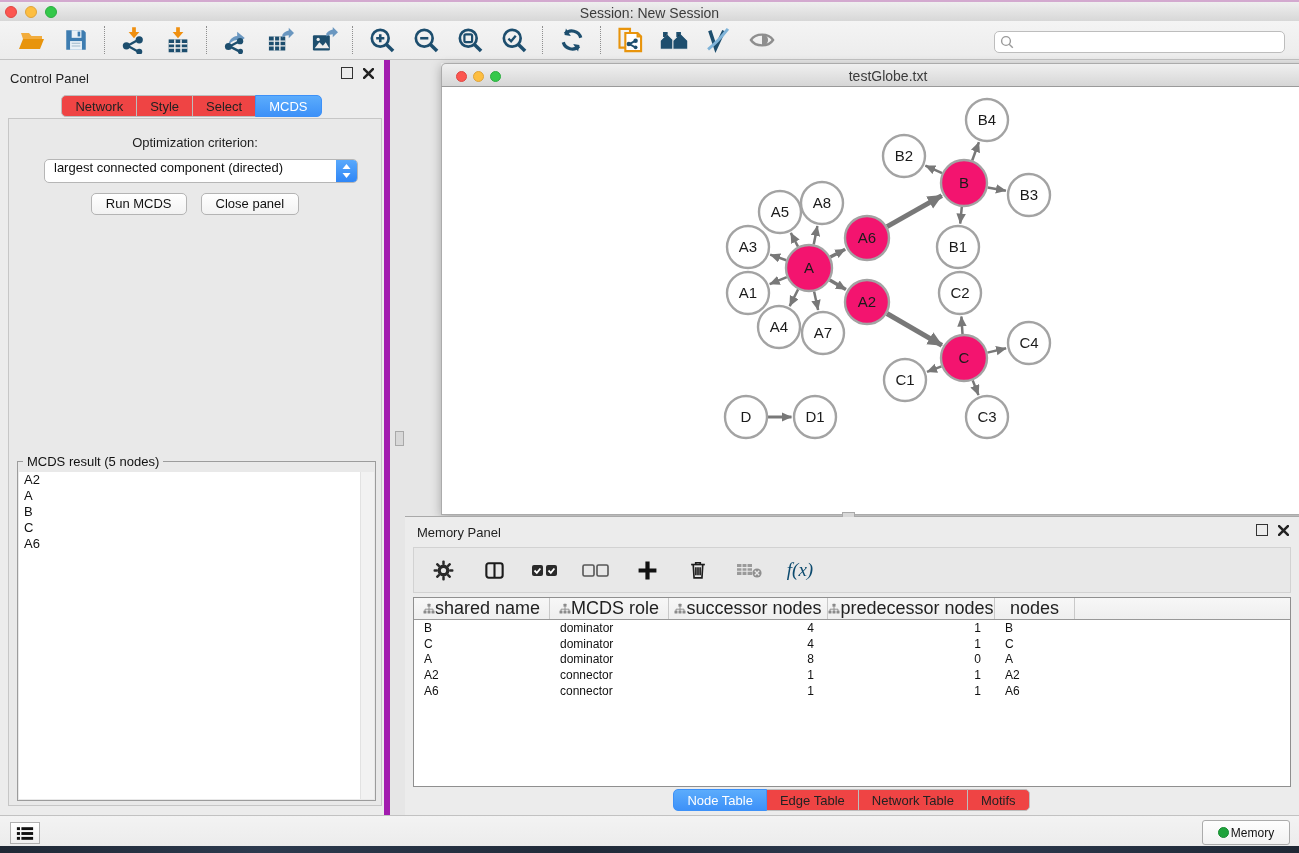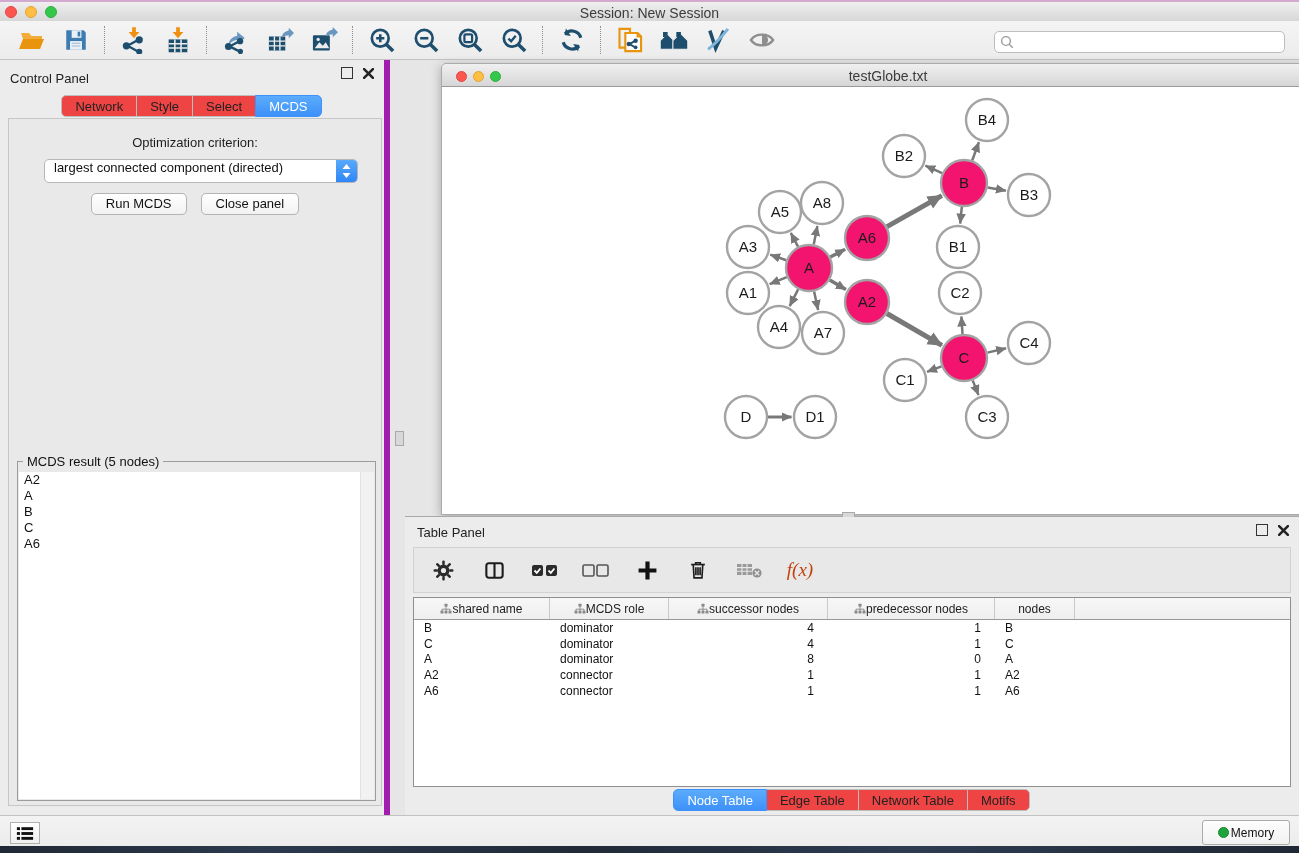--- a/index.html
+++ b/index.html
@@ -78,26 +78,26 @@
   #vdiv-handle{left:395px;top:431px;width:9px;height:15px;}
   #hdiv-line{left:405px;top:515.5px;width:894px;height:1px;background:#a9a9a9;}
   #hdiv-handle{left:842px;top:512px;width:13px;height:8px;}
 
   
   #table-panel{left:405px;top:517px;width:894px;height:298px;background:#ECECEC;}
   #tp-title{position:absolute;left:12px;top:8px;}
   #tp-toolbar{position:absolute;left:8px;top:30px;width:878px;height:46px;background:#E8E8E8;
     border:1px solid #d2d2d2;box-sizing:border-box;display:flex;align-items:center;gap:21px;padding-left:14px;}
   .tp-btn{display:flex;align-items:center;justify-content:center;width:30px;height:32px;}
-  .fx{font-family:"Liberation Serif",serif;font-style:italic;font-size:19px;color:#c2410c;text-align:center;}
+  .fx{font-family:"Liberation Serif",serif;font-style:italic;font-size:19px;color:#0c4a6e;text-align:center;}
   #tp-table{position:absolute;left:8px;top:80px;width:878px;height:190px;background:#fff;
     border:1px solid #8f8f8f;box-sizing:border-box;overflow:hidden;}
   #thead{display:flex;height:22px;background:linear-gradient(#F7F7F7,#EFEFEF);border-bottom:1px solid #999;box-sizing:border-box;}
   .th{display:flex;align-items:center;justify-content:center;gap:0;border-right:1px solid #c9c9c9;
-    font-size:12px;color:#222;box-sizing:border-box;height:100%;}
+    font-size:18px;color:#222;box-sizing:border-box;height:100%;}
   .th.fill{flex:1;border-right:none;}
   .tr{display:flex;height:15.8px;align-items:center;}
   .td{font-size:12px;color:#111;box-sizing:border-box;white-space:nowrap;}
   .td.left{padding-left:10px;text-align:left;}
   .td.right{padding-right:14px;text-align:right;}
   #tp-tabs{position:absolute;left:0;top:272px;width:100%;display:flex;justify-content:center;}
 
   
   #status-bar{left:0;top:815px;width:1299px;height:31px;background:linear-gradient(#F3F3F3,#ECECEC);
     border-top:1px solid #c2c2c2;box-sizing:border-box;}
@@ -406,21 +406,21 @@
           <path d="M13 4 4 13M13 8 8 13M13 12 12 13"></path>
         </svg>
     </span>
   </div>
 
   <div class="abs divider-handle" id="vdiv-handle"></div>
   <div class="abs" id="hdiv-line"></div>
   <div class="abs divider-handle" id="hdiv-handle"></div>
 
   <div class="abs" id="table-panel">
-    <span class="panel-title" id="tp-title">Table Panel</span>
+    <span class="panel-title" id="tp-title">Memory Panel</span>
     <span class="panel-head-icons">
       <span class="float-box"></span>
       <svg width="11" height="11" viewBox="0 0 10 10">
           <path d="M1 1l8 8M9 1l-8 8" stroke="#222" stroke-width="2.3" stroke-linecap="round"></path>
         </svg>
     </span>
     <div id="tp-toolbar">
       <span class="tp-btn">
         <svg width="23" height="23" viewBox="0 0 24 24" fill="#2a2a2a">
             <g>

